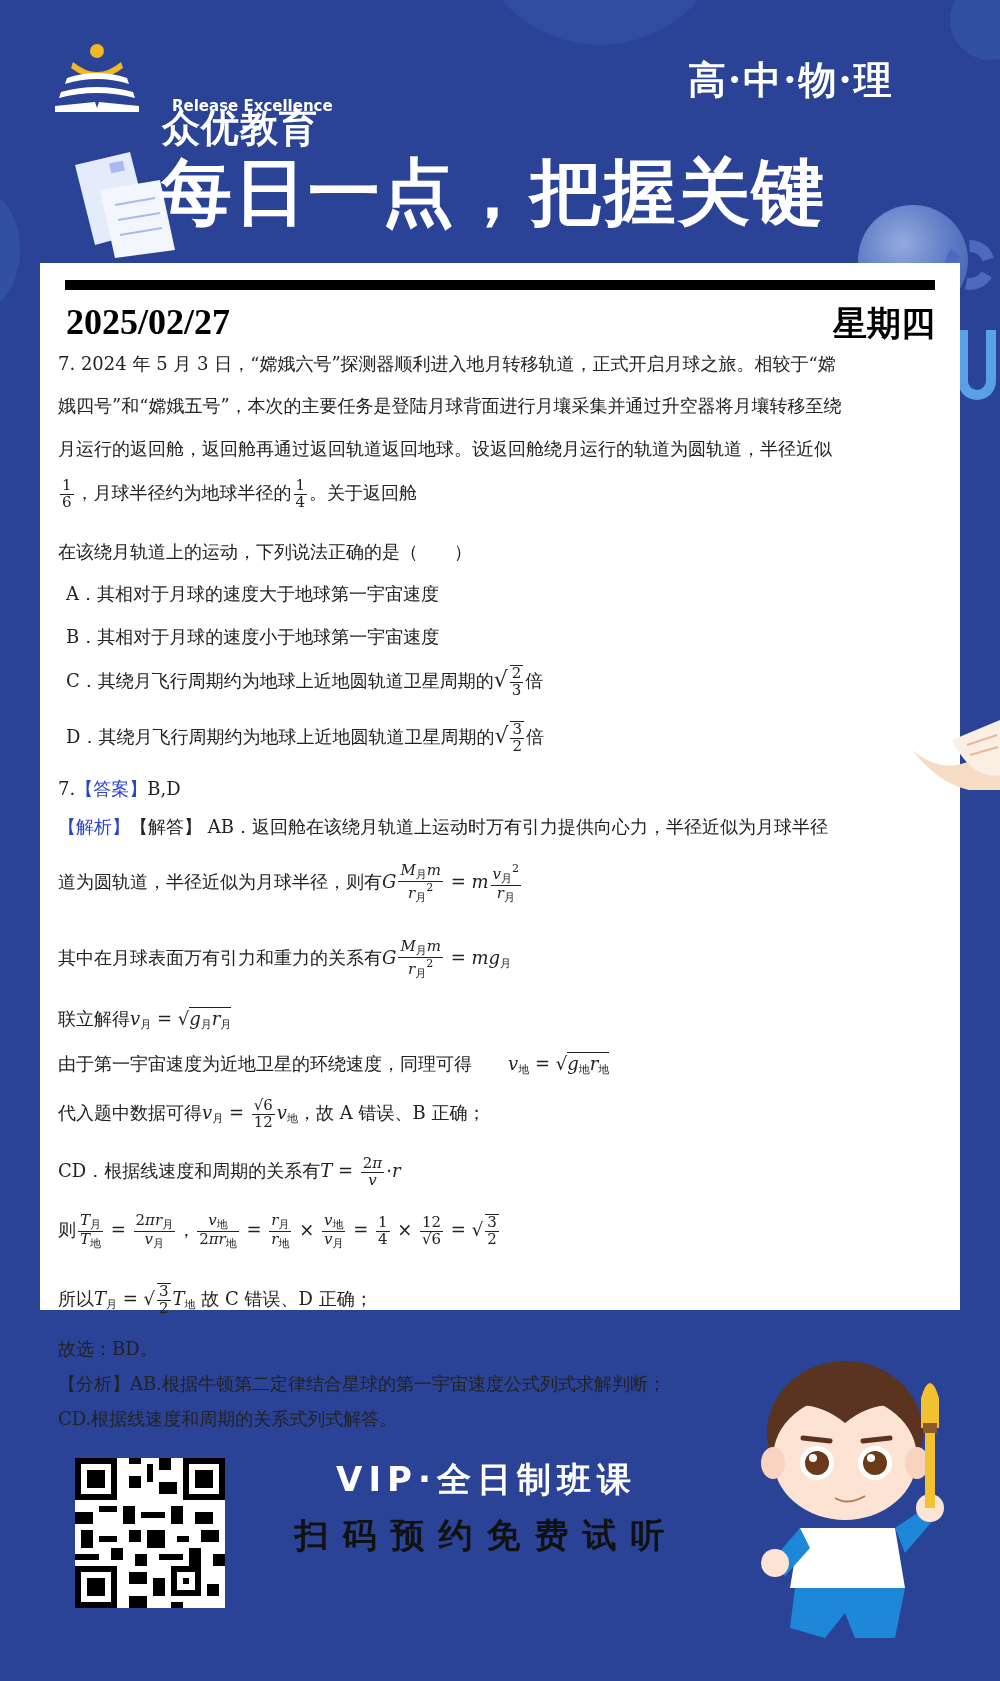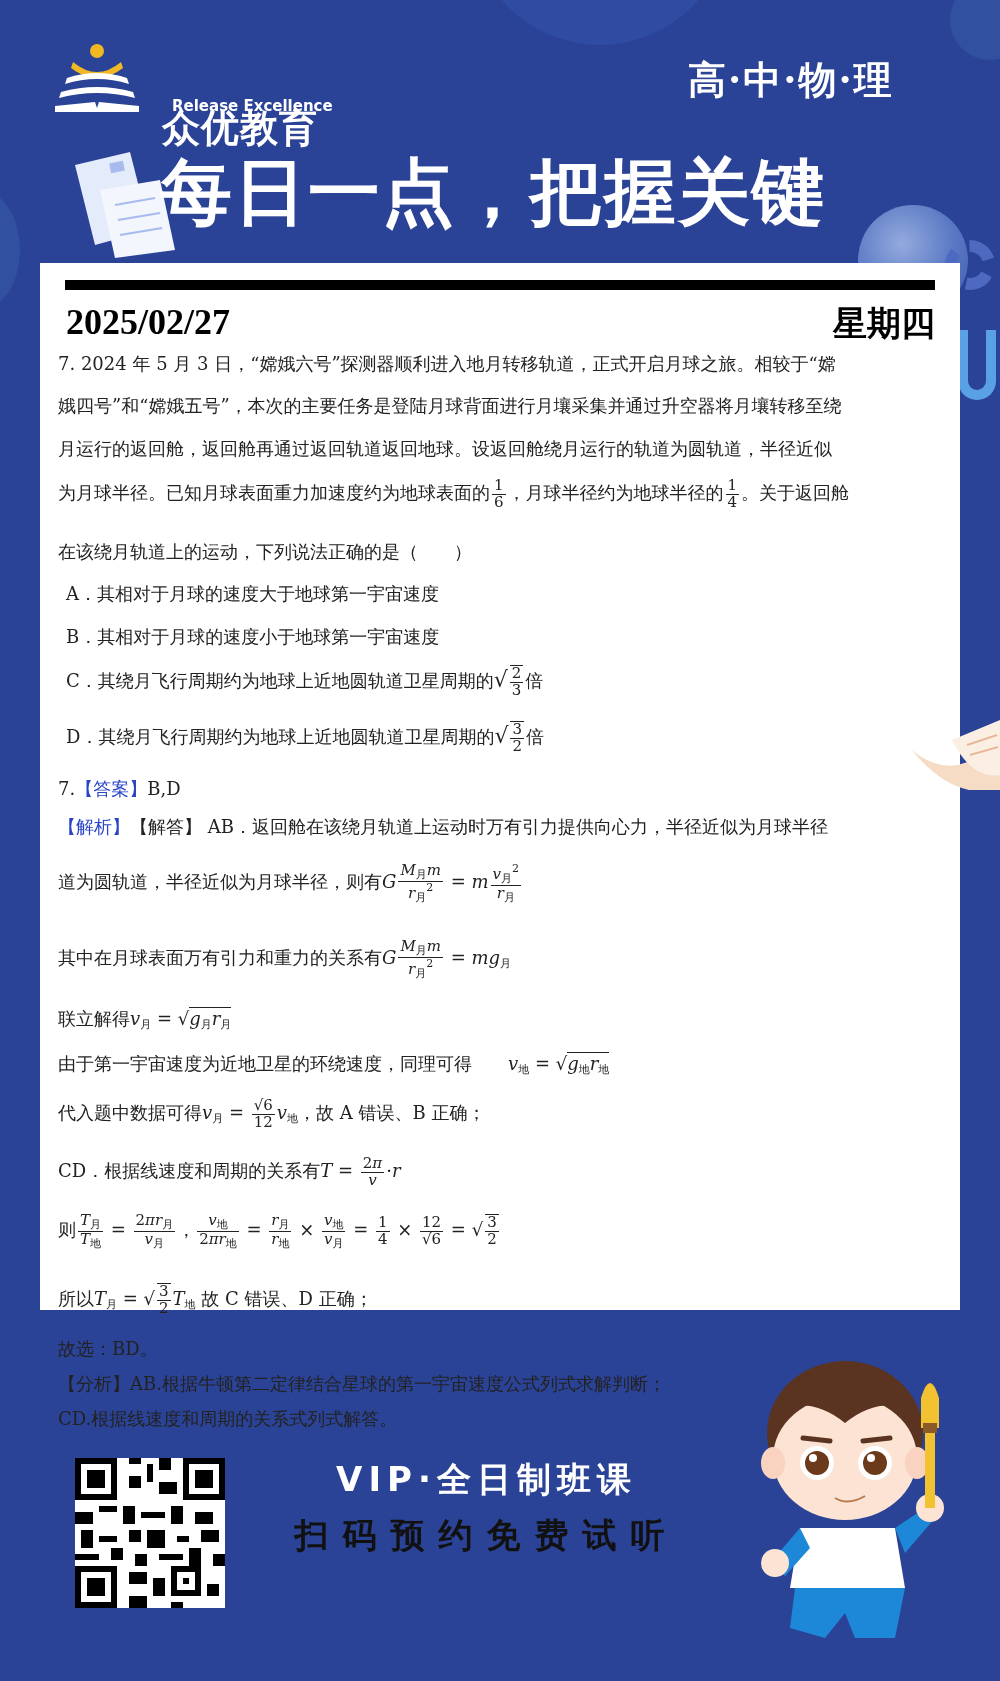--- a/index.html
+++ b/index.html
@@ -91,21 +91,21 @@
 <div class="card">
   <div class="rule"></div>
   <div class="date">2025/02/27</div>
   <div class="weekday">星期四</div>
 
   <div class="q" style="top:0;">
     <p style="top:90px;">7. 2024 年 5 月 3 日，“嫦娥六号”探测器顺利进入地月转移轨道，正式开启月球之旅。相较于“嫦</p>
     <p style="top:132px;">娥四号”和“嫦娥五号”，本次的主要任务是登陆月球背面进行月壤采集并通过升空器将月壤转移至绕</p>
     <p style="top:175px;text-align:right;">月运行的返回舱，返回舱再通过返回轨道返回地球。设返回舱绕月运行的轨道为圆轨道，半径近似</p>
     <p style="top:215px;">
-      <span>为月球半径。已知月球表面重力加速度约为地球表面的</span><span class="frac"><span class="num">1</span><span class="den">6</span></span><span>，月球半径约为地球半径的</span><span class="frac"><span class="num">1</span><span class="den">4</span></span><span>。关于返回舱</span>
+      <span class="frac"><span class="num">1</span><span class="den">6</span></span><span>，月球半径约为地球半径的</span><span class="frac"><span class="num">1</span><span class="den">4</span></span><span>。关于返回舱</span>
     </p>
     <p style="top:278px;">在该绕月轨道上的运动，下列说法正确的是（　　）</p>
 
     <p style="top:320px; left:8px;"><span>A．</span><span>其相对于月球的速度大于地球第一宇宙速度</span></p>
     <p style="top:363px; left:8px;"><span>B．</span><span>其相对于月球的速度小于地球第一宇宙速度</span></p>
     <p style="top:402px; left:8px;"><span>C．</span><span>其绕月飞行周期约为地球上近地圆轨道卫星周期的</span><span class="sqrt"><span class="rad">√</span><span class="frac inner"><span class="num">2</span><span class="den">3</span></span></span><span>倍</span></p>
     <p style="top:458px; left:8px;"><span>D．</span><span>其绕月飞行周期约为地球上近地圆轨道卫星周期的</span><span class="sqrt"><span class="rad">√</span><span class="frac inner"><span class="num">3</span><span class="den">2</span></span></span><span>倍</span></p>
 
     <p style="top:515px;"><span>7.</span><span class="blue">【答案】</span><span>B,D</span></p>
 

